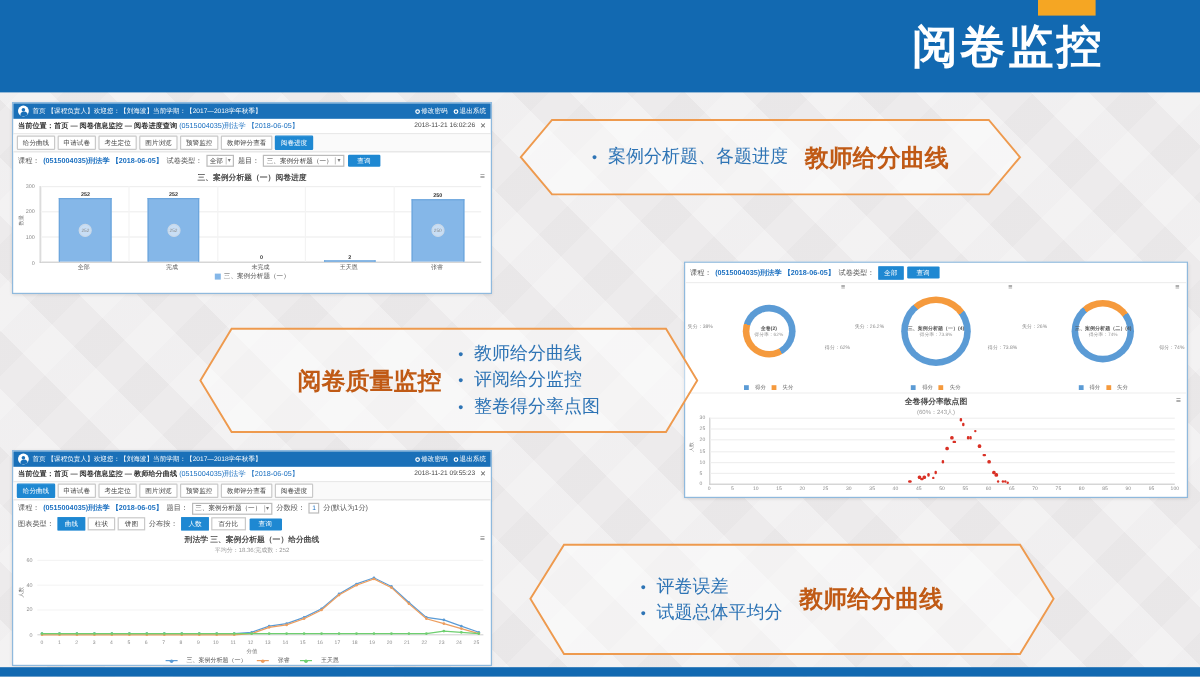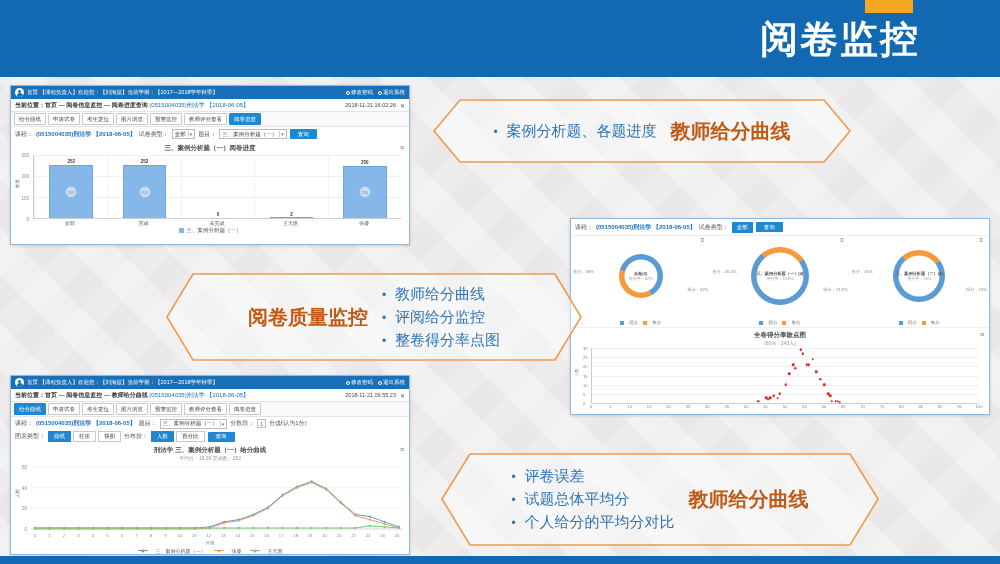--- a/index.html
+++ b/index.html
@@ -595,19 +595,18 @@
 </section>
 
 <section class="callout c3">
   <svg class="callout-shape" viewBox="0 0 440 95" preserveAspectRatio="none">
     <polygon points="2,47 30,2 410,2 438,47 410,93 30,93"></polygon>
   </svg>
   <div class="callout-body">
     <ul class="bullets">
         <li>评卷误差</li>
         <li>试题总体平均分</li>
-        <li>个人给分的平均分对比</li>
       </ul>
     <span class="callout-label">教师给分曲线</span>
   </div>
 </section>
 
 <footer class="slide-footer"></footer>
 
 </body></html>

